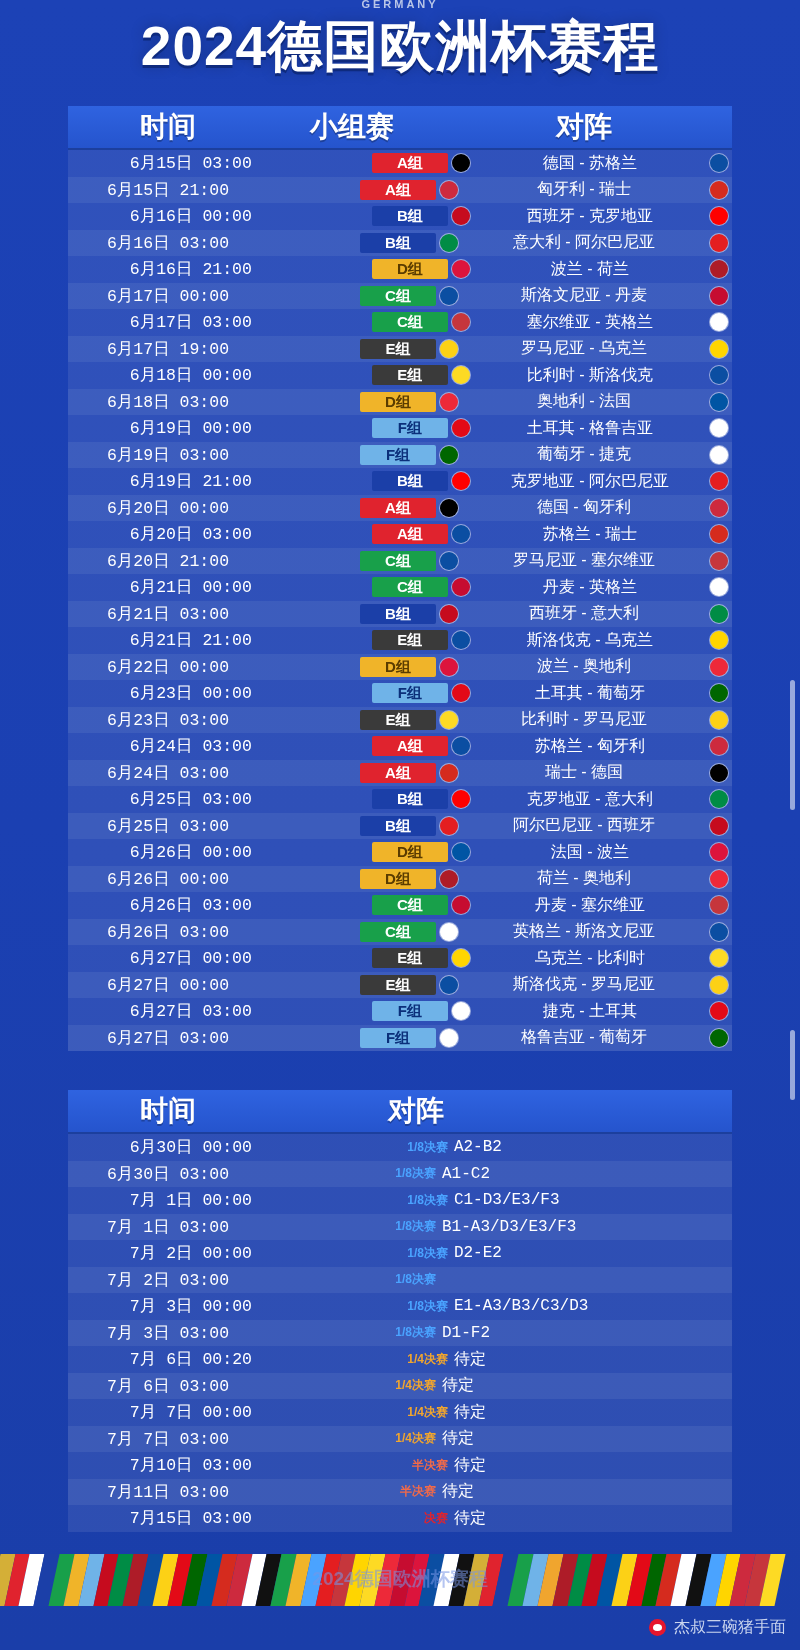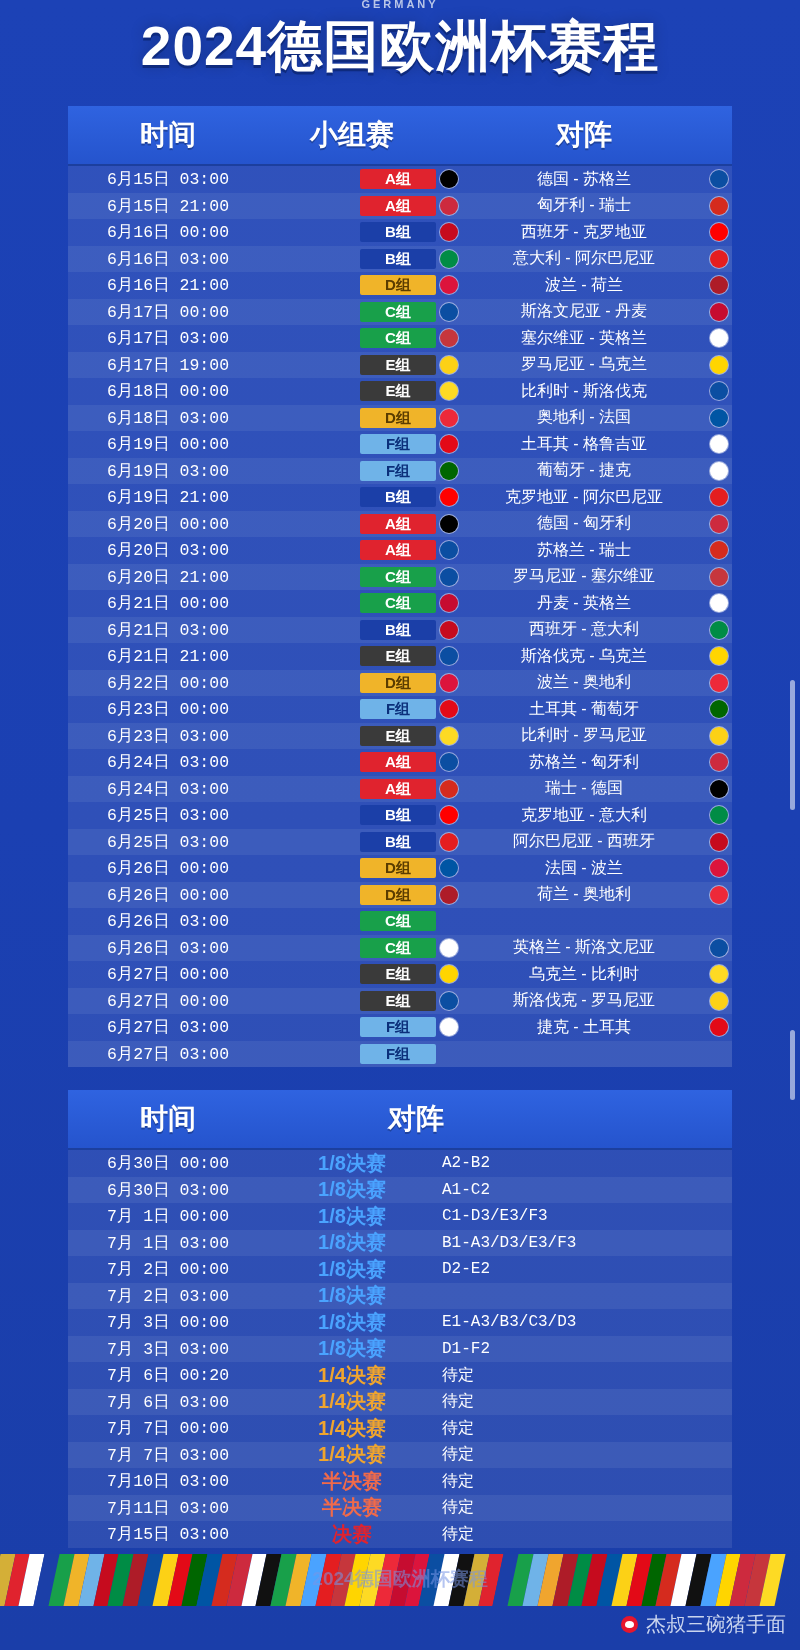--- a/index.html
+++ b/index.html
@@ -35,36 +35,36 @@
   }
   
   .table-wrap {
     position: absolute; left: 68px; width: 664px;
     background: rgba(255,255,255,0.05);
   }
   #group-table { top: 106px; }
   #ko-table { top: 1090px; }
 
   .hdr {
-    display: flex; height: 60px; align-items: center;
+    display: flex; height: 44px; align-items: center;
     background: linear-gradient(180deg,#2f63e0 0%, #2554cd 100%);
     border-bottom: 2px solid #1c3f9e;
   }
   .hdr div {
     font-size: 28px; font-weight: bold; color: #fff; text-align: center;
     text-shadow: 0 2px 0 rgba(0,0,0,.25);
   }
   .c-time { width: 200px; }
   .c-grp  { width: 168px; }
   .c-match{ width: 296px; }
 
   .row {
     display: flex; align-items: center; height: 26.5px;
   }
-  .row.odd  { background: rgba(255,255,255,0.045); }
+  .row.odd  { background: rgba(255,255,255,0.045); padding-left: 27px; }
   .row.even { background: rgba(255,255,255,0.105); }
 
   .cell-time {
     width: 200px; text-align: center;
     color: #ffffff; font-size: 16.5px; white-space: pre;
     font-family: "Liberation Mono", monospace;
   }
   .cell-grp { width: 168px; display: flex; justify-content: flex-end; }
   .tag {
     display: inline-block; min-width: 76px; text-align: center;
@@ -80,40 +80,40 @@
     box-shadow: 0 0 0 1px rgba(255,255,255,.5);
     flex: 0 0 22px; overflow: hidden;
     background: #ccc;
   }
   .flag.circ { width: 18px; height: 18px; border-radius: 50%; flex: 0 0 18px; }
   .vs {
     flex: 1 1 auto; text-align: center; color: #fff;
     font-size: 16px; white-space: nowrap;
   }
   
-  .ko-grp { width: 168px; text-align: center; font-size: 20px; font-weight: bold; }
+  .ko-grp { width: 168px; text-align: right; font-size: 12px; font-weight: bold; }
   .ko-match { width: 296px; color: #fff; font-size: 16px; padding-left: 6px;
               font-family: "Liberation Mono", monospace; }
 
   
   .bottom-strip {
     position: absolute; left: 0; bottom: 44px; width: 100%; height: 52px;
     overflow: hidden;
   }
   .strip-inner { display: flex; height: 100%; transform: skewX(-12deg) translateX(-20px); }
   .strip-inner span { width: 16px; height: 100%; }
   .watermark {
     position: absolute; bottom: 58px; left: 0; width: 100%;
     text-align: center; font-size: 19px; font-weight: bold;
     color: rgba(120,150,230,0.55);
   }
   .credit {
     position: absolute; right: 14px; bottom: 12px;
     display: flex; align-items: center; gap: 8px;
-    color: #c9d4ee; font-size: 20px;
+    color: #c9d4ee; font-size: 16px;
   }
   .weibo-eye {
     width: 17px; height: 17px; border-radius: 50%;
     background: #e6162d; position: relative; flex: 0 0 17px;
   }
   .weibo-eye:after {
     content:""; position:absolute; left:4px; top:5px; width:9px; height:7px;
     background:#fff; border-radius: 50% 50% 45% 45%;
   }
   
@@ -446,20 +446,25 @@
             <span class="flag circ" style="background: rgb(174, 28, 40);"></span>
             <span class="vs">荷兰 - 奥地利</span>
             <span class="flag circ" style="background: rgb(237, 41, 57);"></span>
           </div>
         </div>
         <div class="row odd">
           <div class="cell-time">6月26日 03:00</div>
           <div class="cell-grp">
             <span class="tag" style="background: rgb(24, 160, 74);">C组</span>
           </div>
+          <div class="cell-match">
+            <span class="flag circ" style="background: rgb(198, 12, 48);"></span>
+            <span class="vs">丹麦 - 塞尔维亚</span>
+            <span class="flag circ" style="background: rgb(198, 54, 60);"></span>
+          </div>
         </div>
         <div class="row even">
           <div class="cell-time">6月26日 03:00</div>
           <div class="cell-grp">
             <span class="tag" style="background: rgb(24, 160, 74);">C组</span>
           </div>
           <div class="cell-match">
             <span class="flag circ" style="background: rgb(255, 255, 255);"></span>
             <span class="vs">英格兰 - 斯洛文尼亚</span>
             <span class="flag circ" style="background: rgb(11, 78, 162);"></span>
@@ -495,20 +500,25 @@
           <div class="cell-match">
             <span class="flag circ" style="background: rgb(255, 255, 255);"></span>
             <span class="vs">捷克 - 土耳其</span>
             <span class="flag circ" style="background: rgb(227, 10, 23);"></span>
           </div>
         </div>
         <div class="row even">
           <div class="cell-time">6月27日 03:00</div>
           <div class="cell-grp">
             <span class="tag" style="background: rgb(111, 179, 232); color: rgb(11, 47, 122);">F组</span>
+          </div>
+          <div class="cell-match">
+            <span class="flag circ" style="background: rgb(255, 255, 255);"></span>
+            <span class="vs">格鲁吉亚 - 葡萄牙</span>
+            <span class="flag circ" style="background: rgb(0, 102, 0);"></span>
           </div>
         </div>
       </div>
   </div>
 
   <div class="table-wrap" id="ko-table">
     <div class="hdr">
       <div class="c-time">时间</div>
       <div class="c-match">对阵</div>
     </div>

